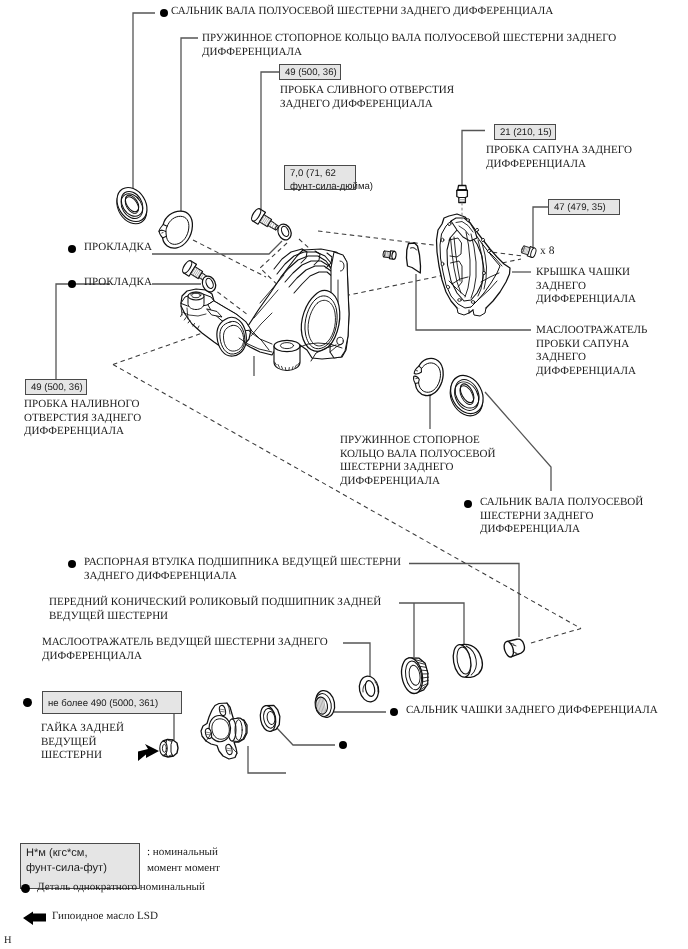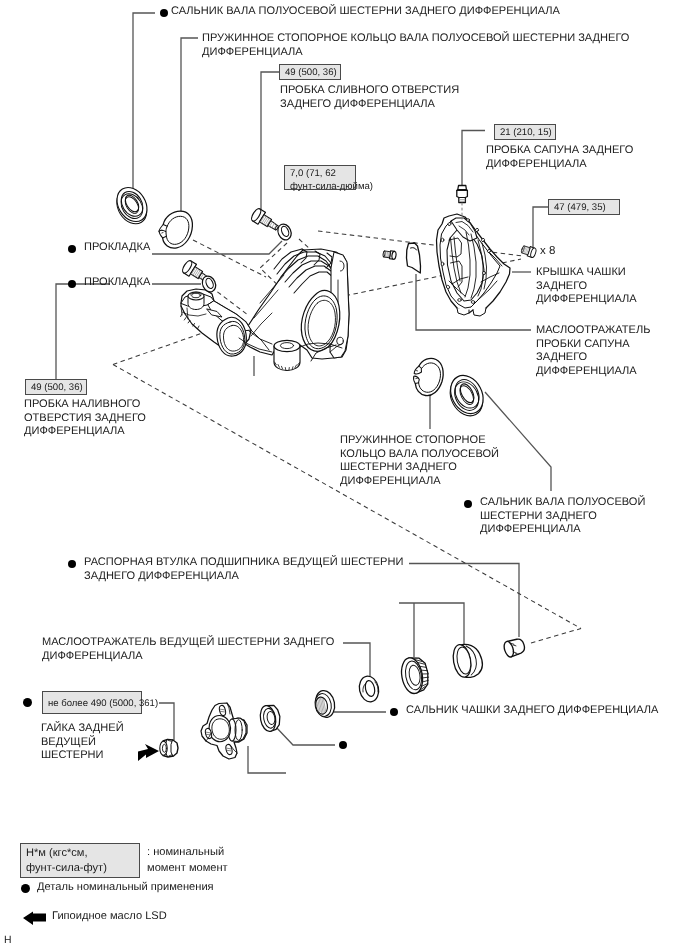--- a/index.html
+++ b/index.html
@@ -1,21 +1,21 @@
 <!DOCTYPE html>
 <html><head>
 <meta charset="utf-8">
 <title>Rear Differential Components</title>
 <style>
   html,body{margin:0;padding:0;background:#fff;}
   body{width:688px;height:949px;position:relative;-webkit-font-smoothing:antialiased;text-rendering:geometricPrecision;
        font-family:"Liberation Sans","DejaVu Sans",sans-serif;color:#000;overflow:hidden;}
   #sheet{position:absolute;left:0;top:0;width:688px;height:949px;}
   .lbl{position:absolute;font-size:11.05px;line-height:13.5px;white-space:pre;
-       letter-spacing:0px;color:#1a1a1a;}
+       letter-spacing:0px;color:#1a1a1a;font-family:Liberation Serif, serif;}
   .box{position:absolute;border:1.2px solid #4a4a4a;font-size:9.6px;line-height:13px;
        box-sizing:border-box;background:#e5e5e5;color:#1a1a1a;white-space:pre;}
   .box span{position:absolute;left:5px;top:1px;}
   .bullet{position:absolute;width:8px;height:8px;border-radius:50%;background:#000;}
   svg.art{position:absolute;left:0;top:0;width:688px;height:949px;overflow:visible;}
 </style>
 </head>
 <body>
 
 <div id="sheet">
@@ -493,20 +493,22 @@
 
 <div class="bullet" style="left:464px;top:500px"></div>
 <div class="lbl" style="left:480px;top:496px">САЛЬНИК ВАЛА ПОЛУОСЕВОЙ
 ШЕСТЕРНИ ЗАДНЕГО
 ДИФФЕРЕНЦИАЛА</div>
 
 <div class="bullet" style="left:68px;top:560px"></div>
 <div class="lbl" style="left:84px;top:556px">РАСПОРНАЯ ВТУЛКА ПОДШИПНИКА ВЕДУЩЕЙ ШЕСТЕРНИ
 ЗАДНЕГО ДИФФЕРЕНЦИАЛА</div>
 
+<div class="lbl" style="left:49px;top:596px">ПЕРЕДНИЙ КОНИЧЕСКИЙ РОЛИКОВЫЙ ПОДШИПНИК ЗАДНЕЙ
+ВЕДУЩЕЙ ШЕСТЕРНИ</div>
 
 <div class="lbl" style="left:42px;top:636px">МАСЛООТРАЖАТЕЛЬ ВЕДУЩЕЙ ШЕСТЕРНИ ЗАДНЕГО
 ДИФФЕРЕНЦИАЛА</div>
 
 <div class="bullet" style="left:23px;top:698px;width:9px;height:9px"></div>
 <div class="lbl" style="left:41px;top:722px">ГАЙКА ЗАДНЕЙ
 ВЕДУЩЕЙ
 ШЕСТЕРНИ</div>
 
 <div class="bullet" style="left:390px;top:708px"></div>
@@ -514,25 +516,25 @@
 
 <div class="bullet" style="left:339px;top:741px"></div>
 
 
 <div class="box" style="left:279px;top:64px;width:62px;height:16px"><span>49 (500, 36)</span></div>
 <div class="box" style="left:284px;top:165px;width:72px;height:25px"><span>7,0 (71, 62
 фунт-сила-дюйма)</span></div>
 <div class="box" style="left:494px;top:124px;width:62px;height:16px"><span>21 (210, 15)</span></div>
 <div class="box" style="left:548px;top:199px;width:72px;height:16px"><span>47 (479, 35)</span></div>
 <div class="box" style="left:25px;top:379px;width:62px;height:16px"><span>49 (500, 36)</span></div>
-<div class="box" style="left:42px;top:691px;width:100px;height:23px;font-size:9.55px;line-height:21px"><span>не более 490 (5000, 361)</span></div>
+<div class="box" style="left:42px;top:691px;width:140px;height:23px;font-size:9.55px;line-height:21px"><span>не более 490 (5000, 361)</span></div>
 <div class="lbl" style="left:540px;top:245px;font-size:11.5px">x 8</div>
 
-<div class="box" style="left:20px;top:843px;width:120px;height:35px;font-size:11.1px;line-height:14.5px"><span style="top:2px">Н*м (кгс*см,
+<div class="box" style="left:20px;top:843px;width:120px;height:46px;font-size:11.1px;line-height:14.5px"><span style="top:2px">Н*м (кгс*см,
 фунт-сила-фут)</span></div>
 <div class="lbl" style="left:147px;top:845px;font-size:11.1px;line-height:15.5px">: номинальный
 момент момент</div>
 <div class="bullet" style="left:21px;top:884px;width:9px;height:9px"></div>
-<div class="lbl" style="left:37px;top:881px;font-size:11.1px">Деталь номинальный применения</div>
+<div class="lbl" style="left:37px;top:881px;font-size:11.1px">Деталь однократного номинальный</div>
 <div class="lbl" style="left:52px;top:910px;font-size:11.1px">Гипоидное масло LSD</div>
 <div class="lbl" style="left:4px;top:934px;font-size:10.4px">H</div>
 
 </div>
 
 </body></html>

